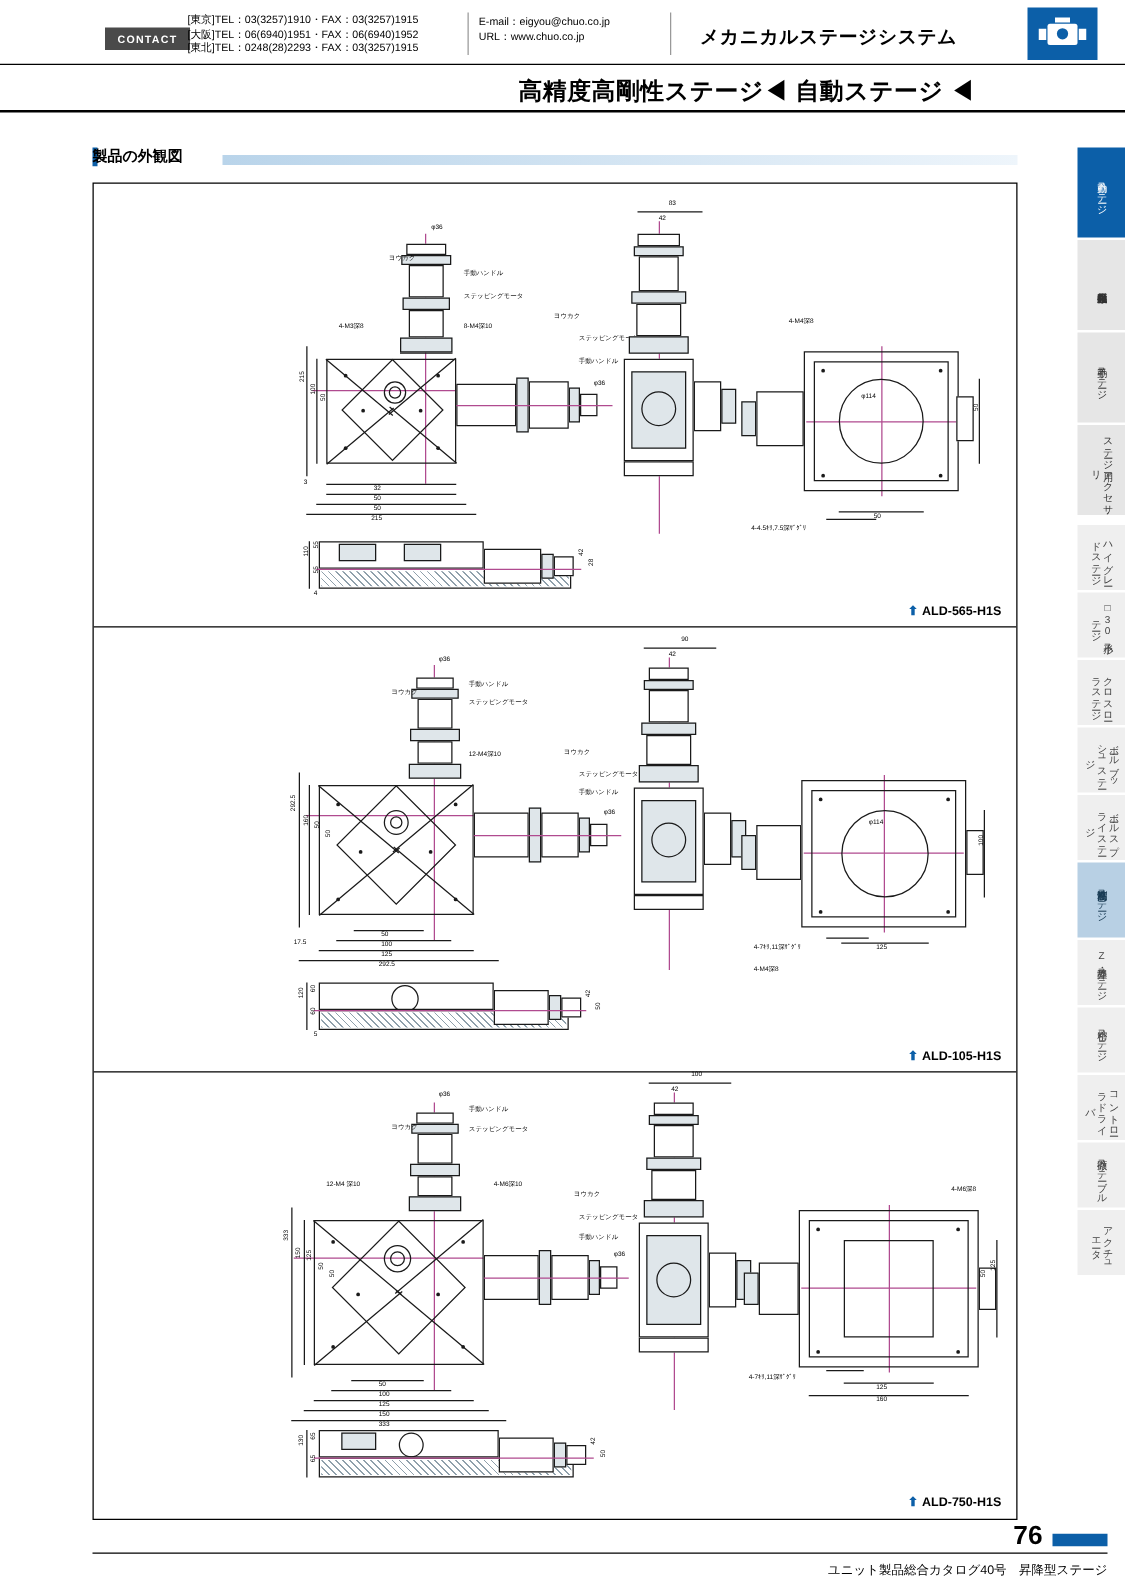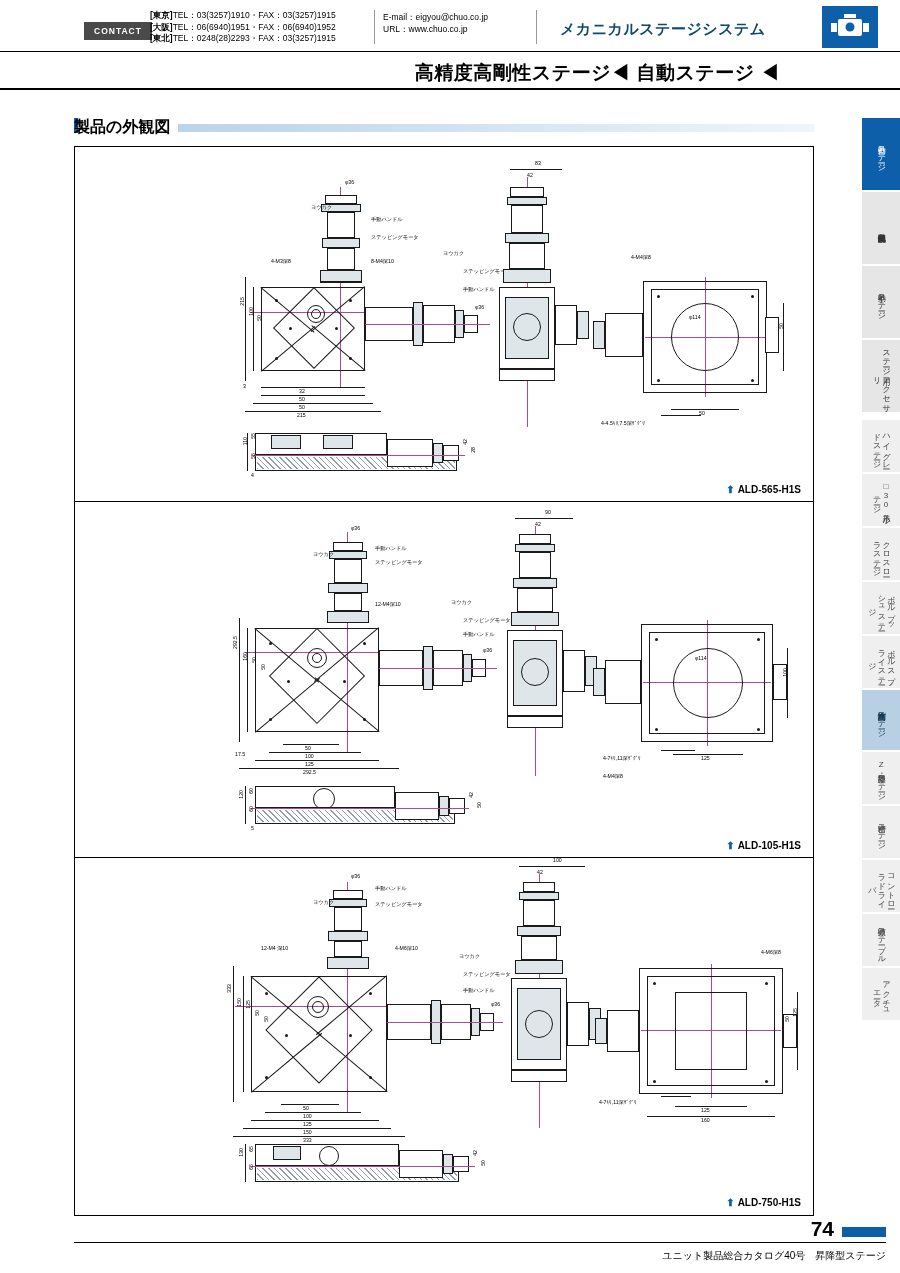--- a/index.html
+++ b/index.html
@@ -22,36 +22,36 @@
     position:absolute; left:84px; top:22px;
     background:#4a4a4a; color:#fff;
     font-size:8.5px; letter-spacing:1px;
     padding:4px 10px; font-weight:bold;
   }
   .tel-block {
     position:absolute; left:150px; top:10px;
     font-size:8.5px; line-height:11.5px; color:#000;
     white-space:nowrap;
   }
-  .tel-block .city { font-weight:bold; }
+  .tel-block .city { font-weight:normal; }
   .tel-divider {
     position:absolute; left:374px; top:10px; width:1px; height:34px;
     background:#999;
   }
   .mail-block {
     position:absolute; left:383px; top:11px;
     font-size:8.5px; line-height:12px; white-space:nowrap;
   }
   .mail-divider {
     position:absolute; left:536px; top:10px; width:1px; height:34px;
     background:#999;
   }
   .sys-title {
     position:absolute; left:560px; top:20px;
-    font-size:15px; font-weight:bold; color:#0c4a6e;
+    font-size:15px; font-weight:bold; color:#000000;
     letter-spacing:0.5px; white-space:nowrap;
   }
   .header-icon {
     position:absolute; left:822px; top:6px; width:56px; height:42px;
     background:#0c5fa8;
     display:flex; align-items:center; justify-content:center;
   }
   .header-icon .camera-body {
     width:24px; height:17px; background:#fff; border-radius:2px; position:relative;
   }
@@ -82,21 +82,21 @@
   }
 
   
   .section-title-wrap {
     position:absolute; left:74px; top:116px; width:740px; height:22px;
   }
   .section-title-wrap .bar {
     position:absolute; left:0; top:2px; width:4px; height:15px; background:#0c5fa8;
   }
   .section-title-wrap .txt {
-    position:absolute; left:0; top:1px; font-size:16px; font-weight:bold;
+    position:absolute; left:0; top:1px; font-size:12px; font-weight:bold;
   }
   .section-title-wrap .rule {
     position:absolute; left:104px; top:8px; right:0; height:8px;
     background:linear-gradient(to right,#b9d4ea,#eef5fb);
   }
 
   
   .content {
     position:absolute; left:74px; top:146px; width:740px; height:1070px;
     border-left:1px solid #000; border-right:1px solid #000;
@@ -589,15 +589,15 @@
   <div class="tab tab-grey2">ボールスプライステージ</div>
   <div class="tab tab-active">高精度高剛性ステージ</div>
   <div class="tab tab-grey2">Z・昇降型ステージ</div>
   <div class="tab tab-grey2">精密ステージ</div>
   <div class="tab tab-grey2">コントローラドライバ</div>
   <div class="tab tab-grey2">顕微ステーブル</div>
   <div class="tab tab-grey2">アクチュエータ</div>
 </div>
 
 <div class="footer-rule"></div>
-<div class="footer-num">74</div>
+<div class="footer-num">76</div>
 <div class="footer-accent"></div>
 <div class="footer-text">ユニット製品総合カタログ40号　昇降型ステージ</div>
 
 </body></html>

